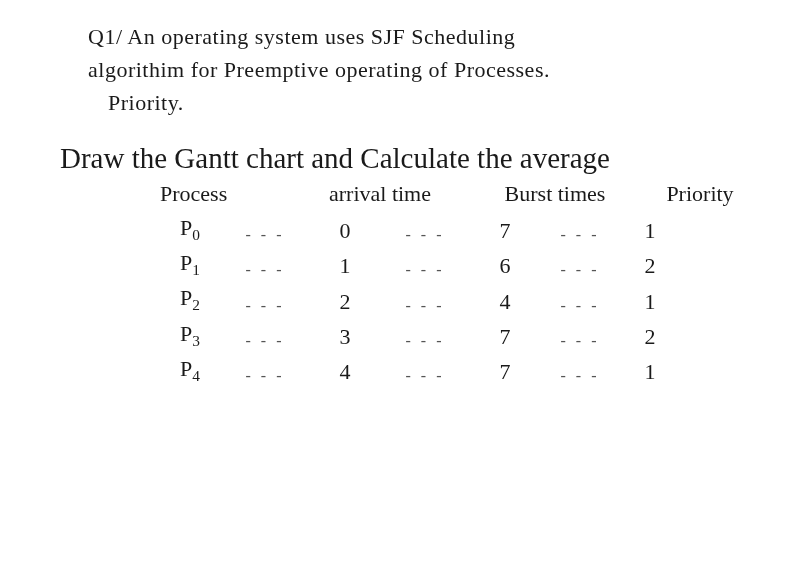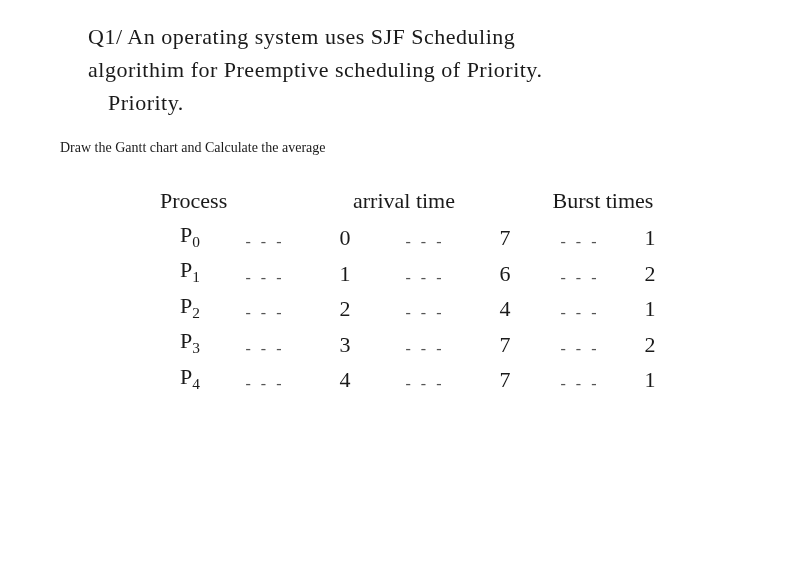--- a/index.html
+++ b/index.html
@@ -23,34 +23,32 @@
       letter-spacing: 0.5px;
       margin-left: 48px;
     }
     .line {
       display: block;
     }
     .indent {
       padding-left: 20px;
     }
     .task-text {
-      font-size: 14px;
+      font-size: 29px;
       line-height: 1.5;
-      margin-bottom: 30px;
       padding-left: 20px;
       font-family: Liberation Serif, serif;
     }
     .table-area {
       padding-left: 120px;
       font-size: 22px;
     }
     .table-header {
       display: flex;
       margin-bottom: 8px;
-      gap: 24px;
     }
     .col-process { width: 130px; }
     .col-arrival { width: 180px; text-align: center; }
     .col-burst { width: 170px; text-align: center; }
     .col-priority { width: 120px; text-align: center; }
     .table-row {
       display: flex;
       margin-bottom: 6px;
       align-items: flex-end;
     }
@@ -73,33 +71,34 @@
     }
   </style>
 </head>
 <body>
 
 <div class="question-text">
   <span class="line">
     <span>Q1/</span>
     <span>An operating system uses SJF Scheduling</span>
   </span>
-  <span class="line">algorithim for Preemptive scheduling of Priority.</span>
+  <span class="line">algorithim for Preemptive operating of Processes.</span>
   <span class="line indent">Priority.</span>
 </div>
 
 <div class="task-text">
   <span class="line">Draw the Gantt chart and Calculate the average</span>
 </div>
 
 <div class="table-area">
   <div class="table-header">
     <div class="col-process">Process</div>
     <div class="col-arrival">arrival time</div>
     <div class="col-burst">Burst times</div>
+    <div class="col-priority">Priority</div>
   </div>
 
   <div class="table-row">
     <div class="process-cell"><span>P</span><span class="sub">0</span></div>
     <div class="dashes dash-a">- - -</div>
     <div class="arrival-cell">0</div>
     <div class="dashes dash-b">- - -</div>
     <div class="burst-cell">7</div>
     <div class="dashes dash-c">- - -</div>
     <div class="priority-cell">1</div>

